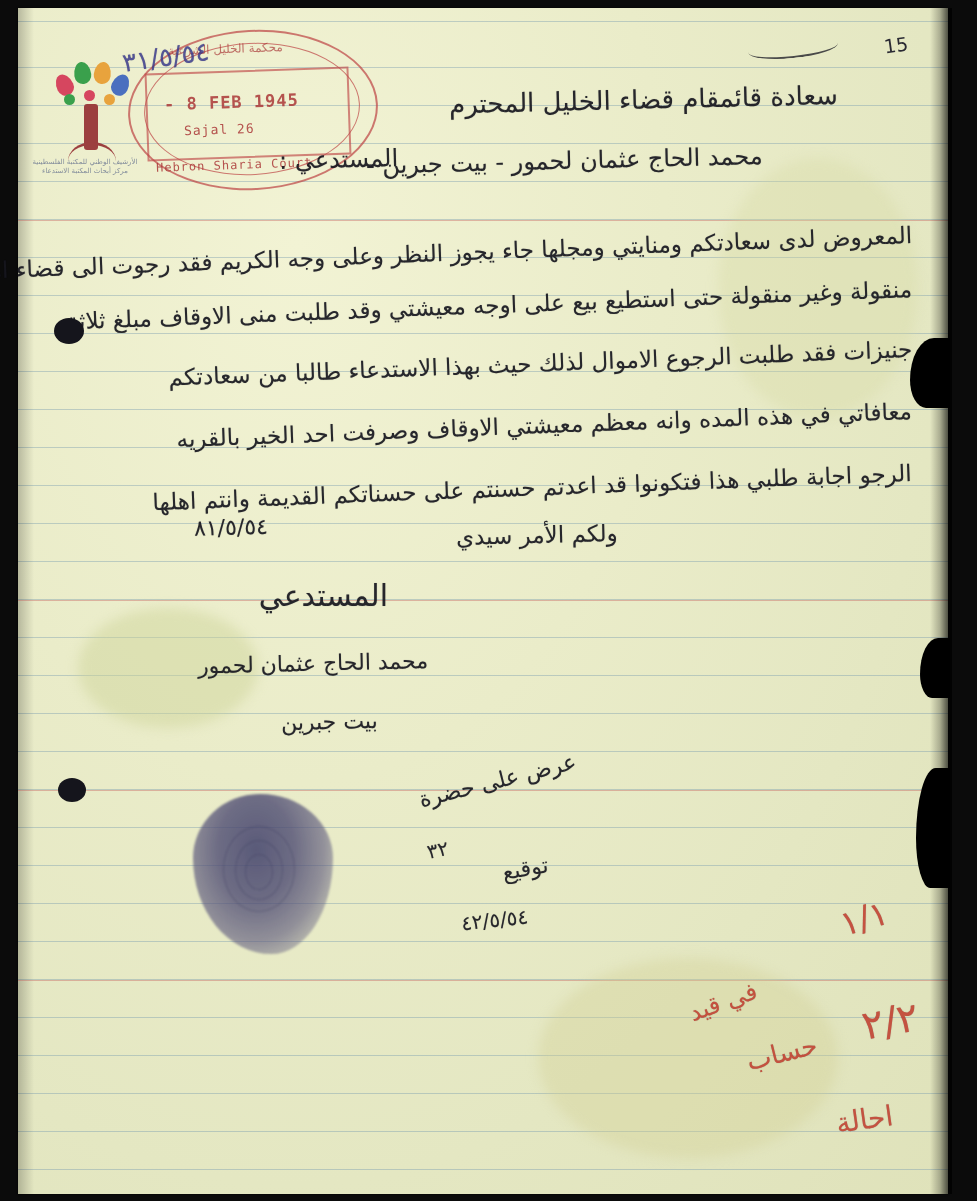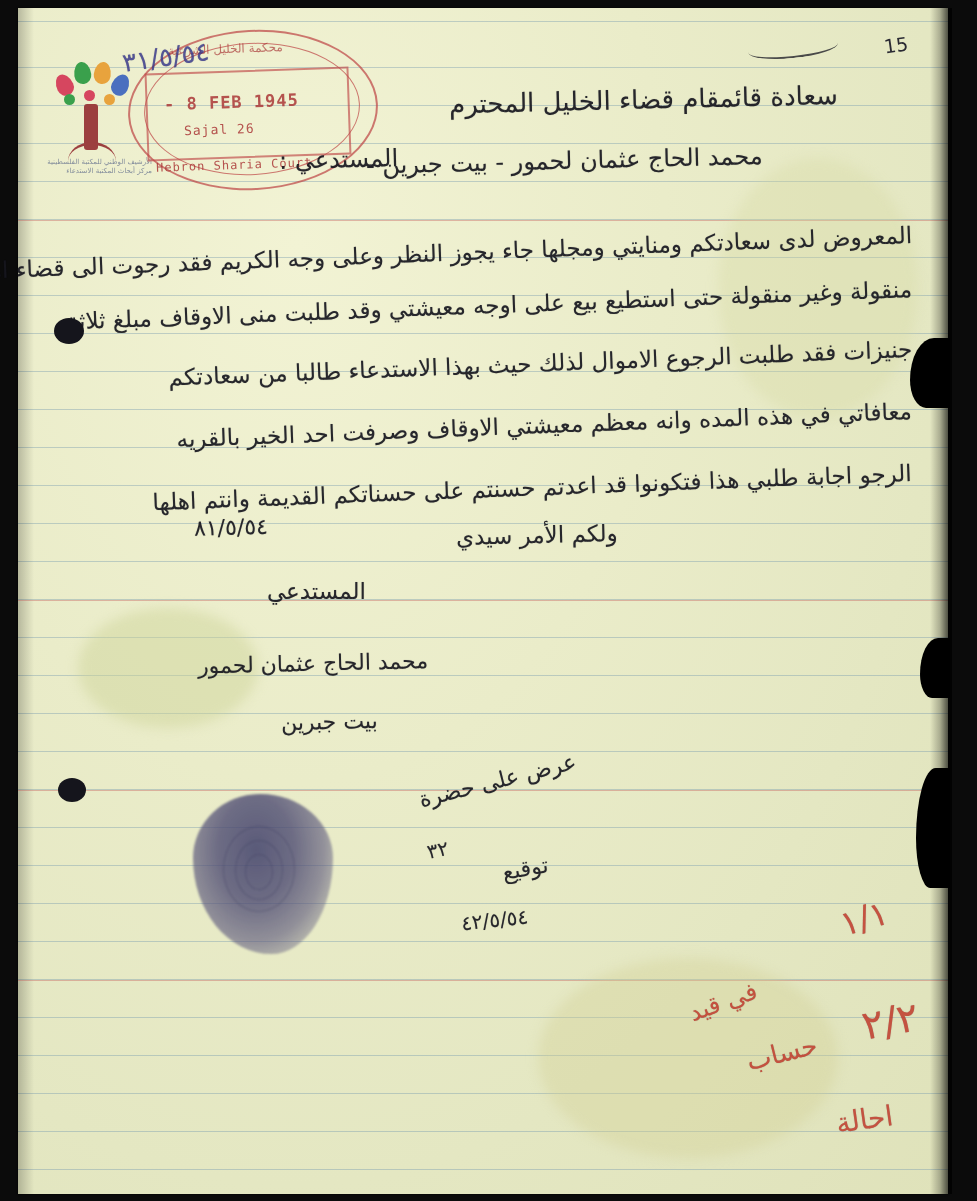--- a/index.html
+++ b/index.html
@@ -177,26 +177,27 @@
     border-radius: 50% 50% 50% 50% / 60% 60% 40% 40%;
   }
   #logo .fig {
     position: absolute;
     width: 11px;
     height: 11px;
     border-radius: 50%;
   }
   #logo-caption {
     position: absolute;
-    left: 16px;
+    left: 8px;
     top: 150px;
     width: 118px;
     font-size: 7px;
     line-height: 1.35;
     color: #5d6a8a;
+    text-align: center;
     direction: rtl;
     opacity: 0.75;
   }
 
   
   #page-number {
     position: absolute;
     right: 40px;
     top: 26px;
     font-family: "DejaVu Sans", sans-serif;
@@ -303,21 +304,21 @@
     <div class="hw ink slant1" style="right:185px;top:134px;font-size:24px;">محمد الحاج عثمان لحمور - بيت جبرين -</div>
 
     <div class="hw ink slant" style="right:36px;top:214px;font-size:23px;">المعروض لدى سعادتكم ومنايتي ومجلها جاء يجوز النظر وعلى وجه الكريم فقد رجوت الى قضاء امورك</div>
     <div class="hw ink slant" style="right:36px;top:268px;font-size:23px;">منقولة وغير منقولة حتى استطيع بيع على اوجه معيشتي وقد طلبت منى الاوقاف مبلغ ثلاثة</div>
     <div class="hw ink slant" style="right:36px;top:328px;font-size:23px;">جنيزات فقد طلبت الرجوع الاموال لذلك حيث بهذا الاستدعاء طالبا من سعادتكم</div>
     <div class="hw ink slant" style="right:36px;top:390px;font-size:23px;">معافاتي في هذه المده وانه معظم معيشتي الاوقاف وصرفت احد الخير بالقريه</div>
     <div class="hw ink slant" style="right:36px;top:452px;font-size:23px;">الرجو اجابة طلبي هذا فتكونوا قد اعدتم حسنتم على حسناتكم القديمة وانتم اهلها</div>
     <div class="hw ink slant1" style="right:330px;top:512px;font-size:23px;">ولكم الأمر سيدي</div>
     <div class="hw ink slant1" style="right:680px;top:506px;font-size:22px;">٤٥/٥/١٨</div>
 
-    <div class="hw ink" style="right:582px;top:570px;font-size:23px;">المستدعي</div>
+    <div class="hw ink" style="right:560px;top:570px;font-size:30px;">المستدعي</div>
     <div class="hw ink slant1" style="right:520px;top:640px;font-size:22px;">محمد الحاج عثمان لحمور</div>
     <div class="hw ink slant1" style="right:570px;top:700px;font-size:22px;">بيت جبرين</div>
 
     <div id="thumbprint">
       <div class="ridge" style="left:30px;top:32px;width:70px;height:84px;"></div>
       <div class="ridge" style="left:42px;top:46px;width:46px;height:58px;"></div>
       <div class="ridge" style="left:52px;top:60px;width:26px;height:34px;"></div>
     </div>
 
     <div class="hw ink" style="right:370px;top:760px;font-size:22px;transform:rotate(-14deg);">عرض على حضرة</div>

